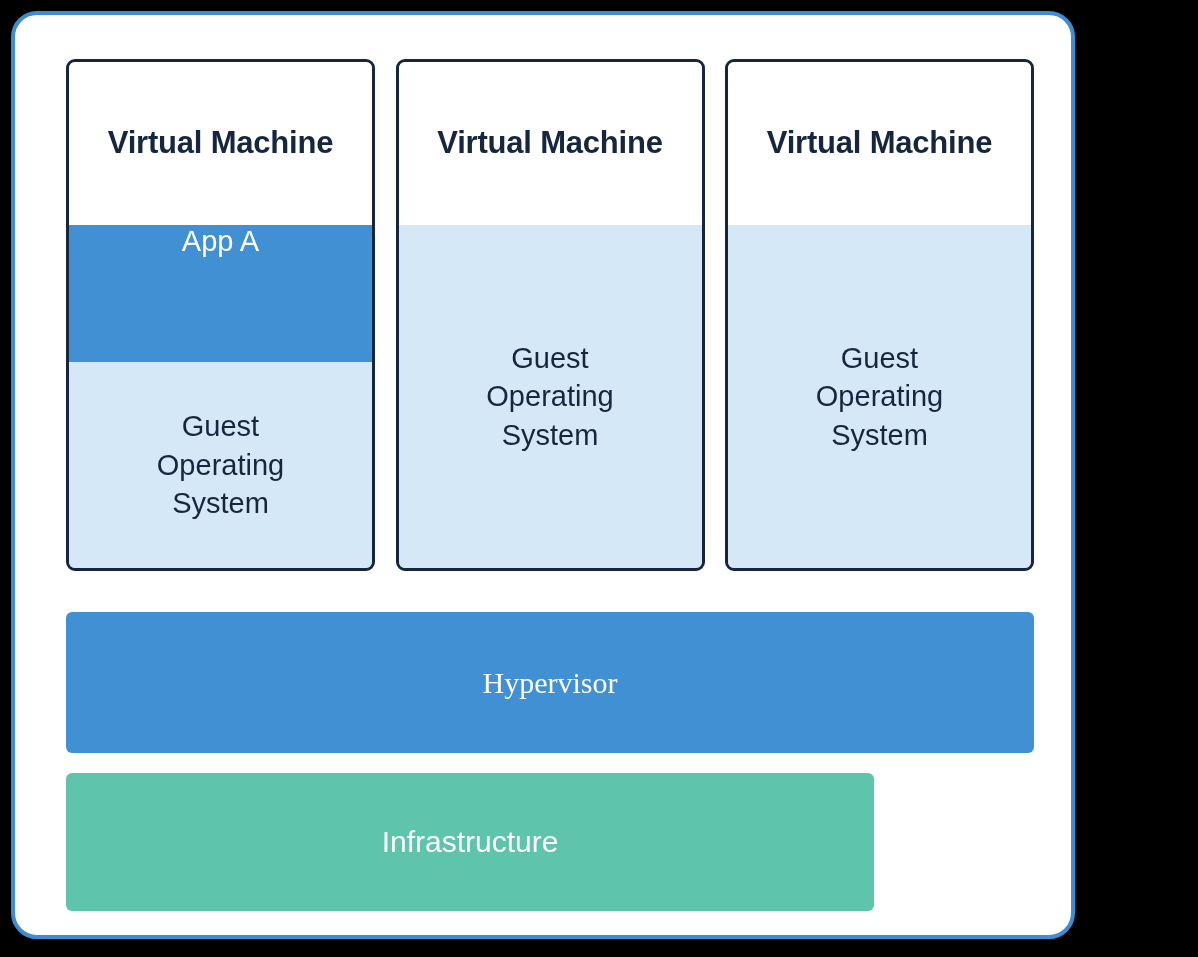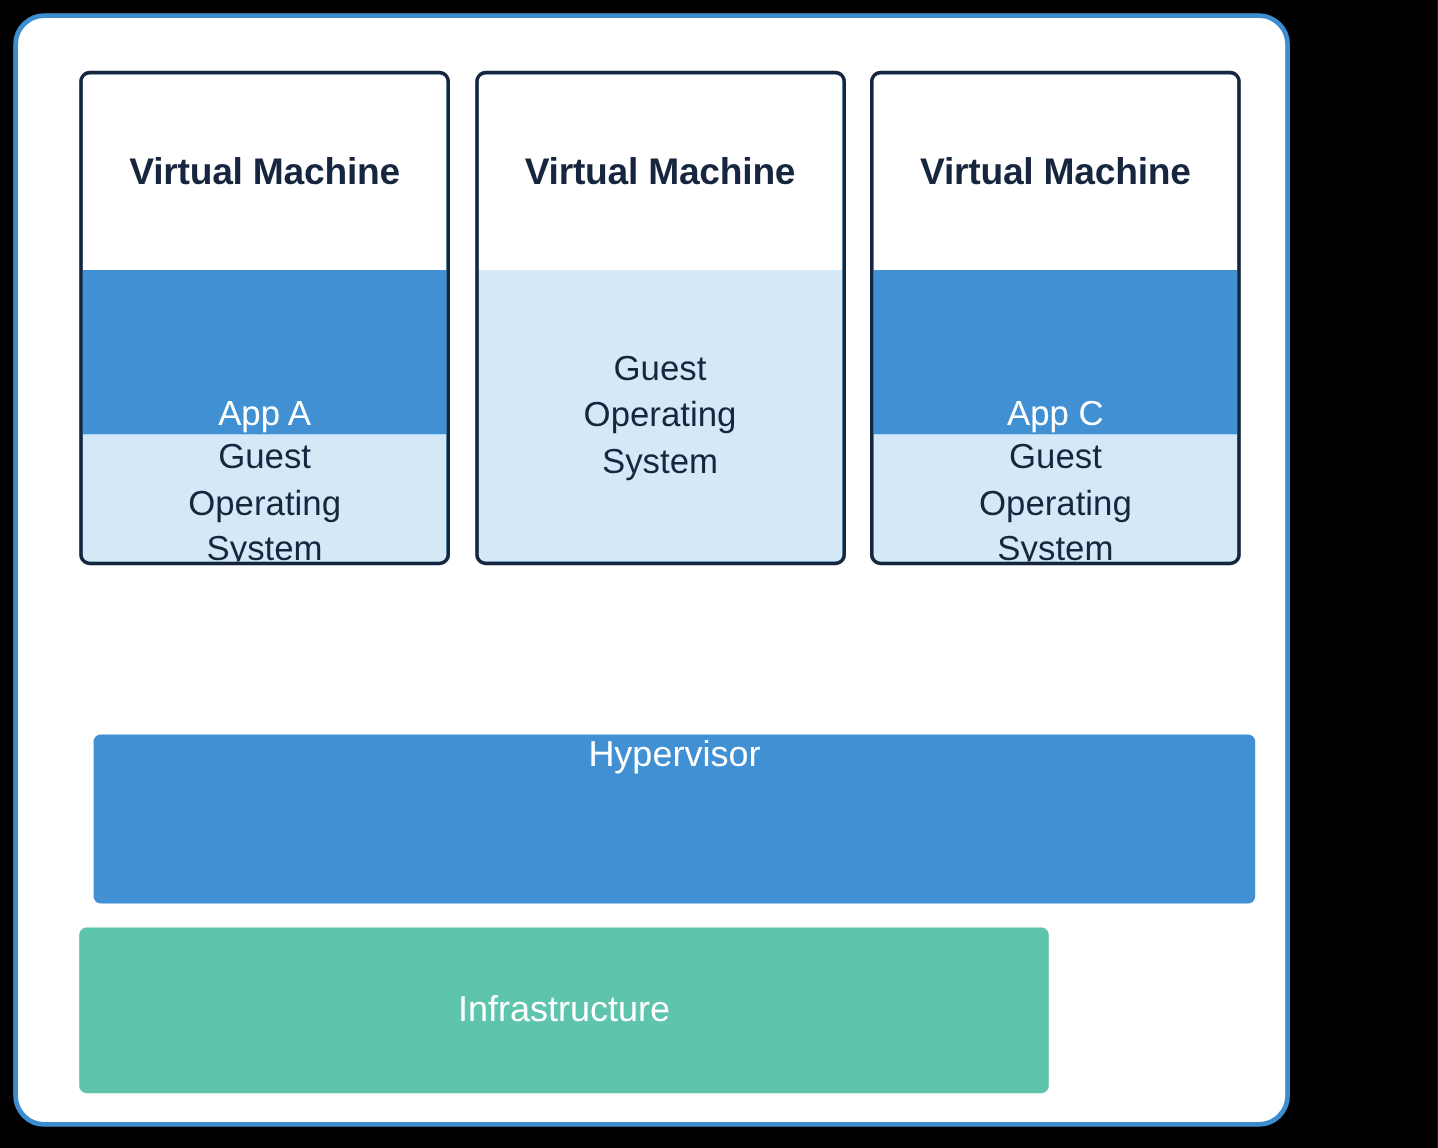--- a/index.html
+++ b/index.html
@@ -52,25 +52,25 @@
     top: 0;
     width: 968px;
     height: 526px;
     display: flex;
     flex-direction: row;
     justify-content: space-between;
   }
 
   .vm-card {
     width: 309px;
-    height: 412px;
+    height: 512px;
     box-sizing: border-box;
     border: 3px solid #17263f;
     border-radius: 9px;
-    background: #7dd3fc;
+    background: #fca5a5;
     overflow: hidden;
     display: flex;
     flex-direction: column;
   }
 
   .vm-title {
     height: 163px;
     flex: 0 0 163px;
     display: flex;
     align-items: center;
@@ -81,21 +81,21 @@
     letter-spacing: -0.2px;
     background: #ffffff;
     text-align: center;
     line-height: 1.1;
   }
 
   .vm-app {
     flex: 0 0 137px;
     height: 137px;
     display: flex;
-    align-items: flex-end;
+    align-items: flex-start;
     justify-content: center;
     font-size: 29px;
     color: #ffffff;
     text-align: center;
   }
 
   .vm-os {
     flex: 1 1 auto;
     display: flex;
     align-items: center;
@@ -104,30 +104,31 @@
     color: #17263f;
     text-align: center;
     line-height: 1.33;
     padding: 0 26px;
     box-sizing: border-box;
   }
 
   
   .hypervisor-bar {
     position: absolute;
-    left: 12px;
+    left: 0;
     top: 553px;
     width: 968px;
     height: 141px;
     border-radius: 6px;
     display: flex;
-    align-items: flex-start;
+    align-items: center;
     justify-content: center;
     font-size: 30px;
     color: #ffffff;
+    font-family: Liberation Serif, serif;
   }
 
   
   .infrastructure-bar {
     position: absolute;
     left: 0;
     top: 714px;
     width: 808px;
     height: 138px;
     border-radius: 6px;
@@ -169,23 +170,20 @@
             <span>
               <span>Guest</span><br>
               <span>Operating</span><br>
               <span>System</span>
             </span>
           </div>
         </div>
 
         <div class="vm-card">
           <div class="vm-title">Virtual Machine</div>
-          <div class="vm-app" style="background:#4190d3;">
-            <span>App C</span>
-          </div>
           <div class="vm-os" style="background:#d4e8f7;">
             <span>
               <span>Guest</span><br>
               <span>Operating</span><br>
               <span>System</span>
             </span>
           </div>
         </div>
 
       </div>

